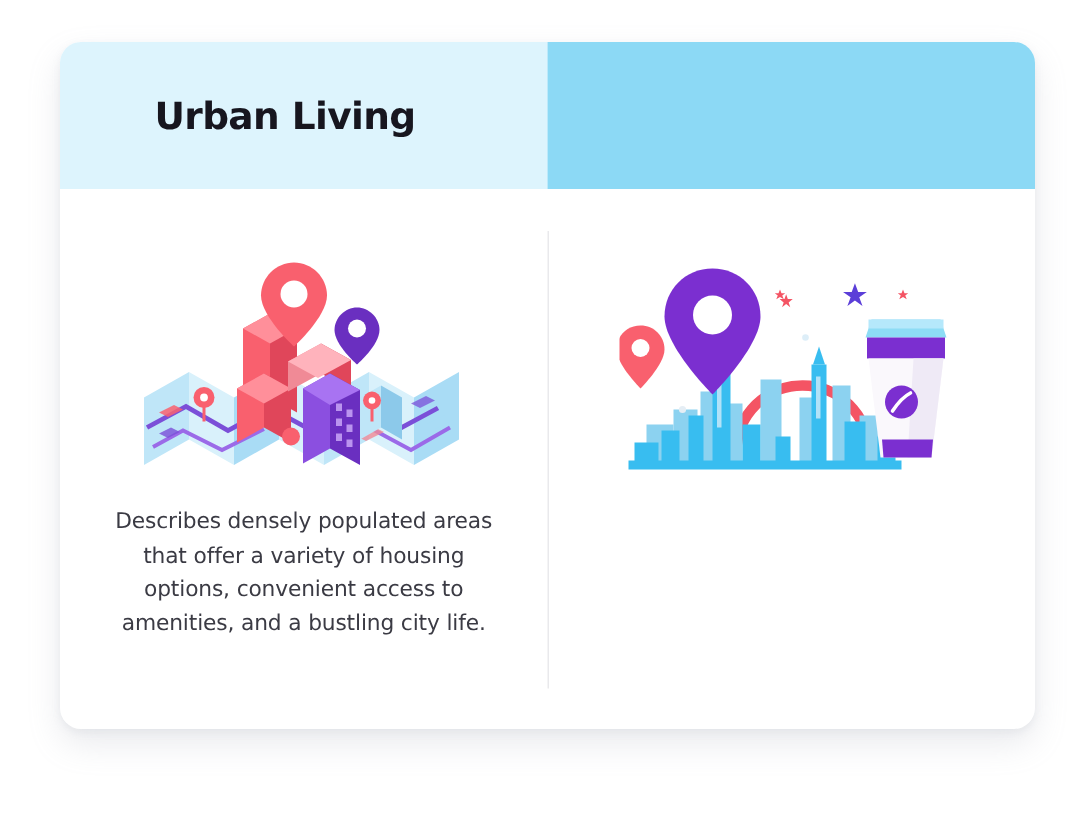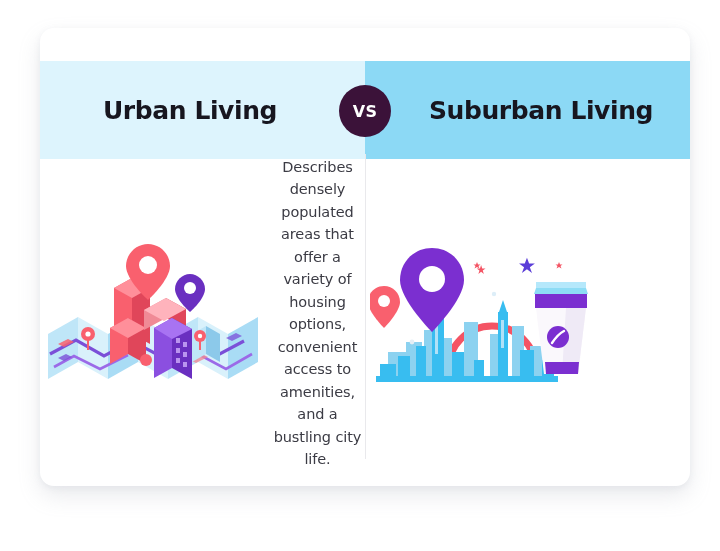--- a/index.html
+++ b/index.html
@@ -35,21 +35,20 @@
     overflow: hidden;
   }
 
   
   .header {
     position: absolute;
     left: 0;
     top: 0;
     width: 650px;
     height: 98px;
-    margin-top: 33px;
   }
   .header-left {
     position: absolute;
     left: 0; top: 0;
     width: 325px; height: 98px;
     background: #ddf4fd;
   }
   .header-right {
     position: absolute;
     left: 325px; top: 0;
@@ -106,22 +105,23 @@
     top: 98px;
     width: 650px;
     height: 360px;
     display: flex;
   }
   .col {
     position: relative;
     width: 325px;
     height: 360px;
     display: flex;
-    flex-direction: row;
+    flex-direction: column;
     align-items: center;
+    margin-top: 25px;
   }
   .divider {
     position: absolute;
     left: 325px;
     top: 28px;
     width: 1px;
     height: 305px;
     background: #e9e9ec;
   }
 
@@ -151,23 +151,21 @@
 <div class="stage">
 
   <div class="card">
 
     <div class="header">
       <div class="header-left"></div>
       <div class="header-right"></div>
 
       <div class="header-title title-urban">Urban Living</div>
 
-      <div class="header-title title-suburban">Suburban Living</div>
-
-      <div class="vs-badge">VS</div>
+
     </div>
 
     <div class="body">
 
       <div class="divider"></div>
 
       <div class="col col-left">
 
         <div class="illus">
           <svg width="230" height="150" viewBox="0 0 230 150">

